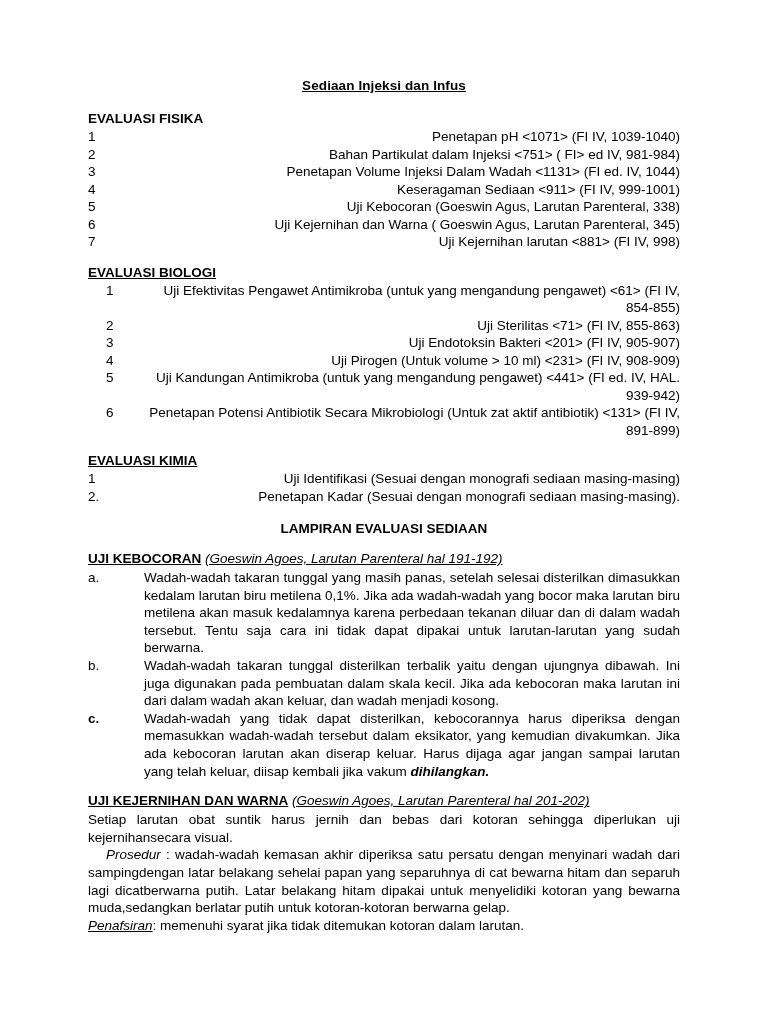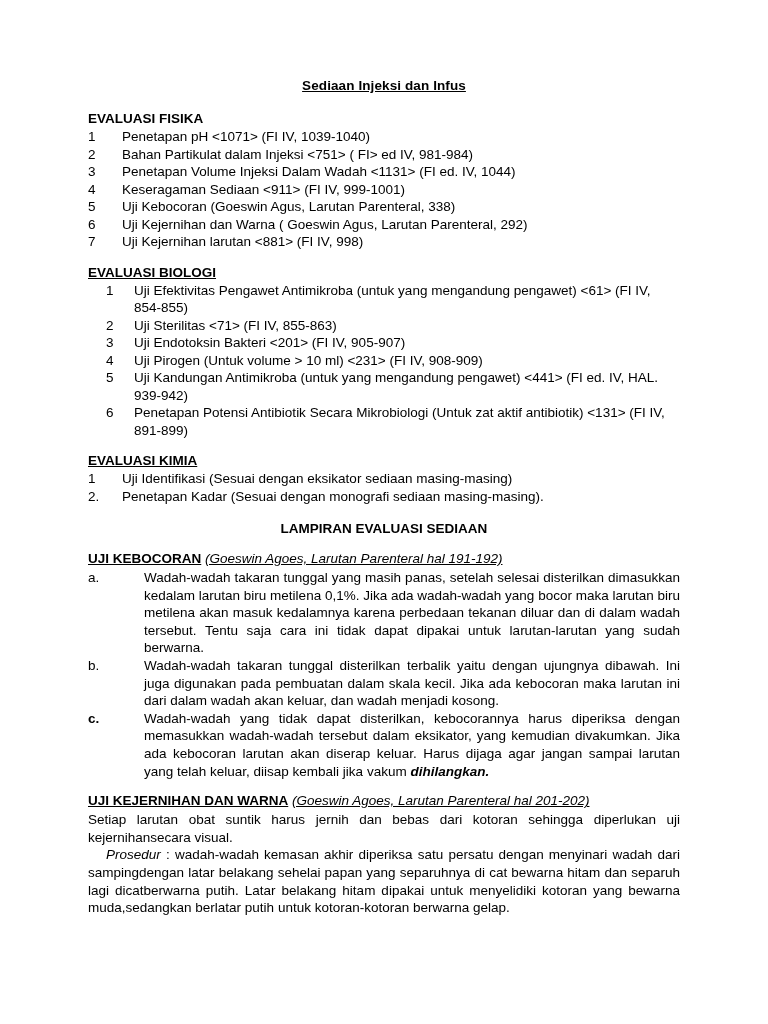--- a/index.html
+++ b/index.html
@@ -48,20 +48,21 @@
     line-height: 17.5px;
     display: flex;
     align-items: flex-start;
   }
   ol.plain li .num {
     width: 34px;
     flex: 0 0 34px;
   }
   ol.plain li .txt {
     flex: 1 1 auto;
+    text-align: right;
   }
   ol.indent li .num {
     width: 28px;
     flex: 0 0 28px;
     text-align: left;
     padding-left: 18px;
     box-sizing: content-box;
   }
   ol.indent li .txt {
     flex: 1 1 auto;
@@ -150,21 +151,21 @@
     <li>
         <span class="num">4</span>
         <span class="txt">Keseragaman Sediaan &lt;911&gt; (FI IV, 999-1001)</span>
       </li>
     <li>
         <span class="num">5</span>
         <span class="txt">Uji Kebocoran (Goeswin Agus, Larutan Parenteral, 338)</span>
       </li>
     <li>
         <span class="num">6</span>
-        <span class="txt">Uji Kejernihan dan Warna ( Goeswin Agus, Larutan Parenteral, 292)</span>
+        <span class="txt">Uji Kejernihan dan Warna ( Goeswin Agus, Larutan Parenteral, 345)</span>
       </li>
     <li>
         <span class="num">7</span>
         <span class="txt">Uji Kejernihan larutan &lt;881&gt; (FI IV, 998)</span>
       </li>
   </ol>
 
   <div class="section-head gap-before">EVALUASI BIOLOGI</div>
   <ol class="plain indent">
     <li>
@@ -190,21 +191,21 @@
     <li>
         <span class="num">6</span>
         <span class="txt">Penetapan Potensi Antibiotik Secara Mikrobiologi (Untuk zat aktif antibiotik) &lt;131&gt; (FI IV, 891-899)</span>
       </li>
   </ol>
 
   <div class="section-head gap-before">EVALUASI KIMIA</div>
   <ol class="plain">
     <li>
         <span class="num">1</span>
-        <span class="txt">Uji Identifikasi (Sesuai dengan eksikator sediaan masing-masing)</span>
+        <span class="txt">Uji Identifikasi (Sesuai dengan monografi sediaan masing-masing)</span>
       </li>
     <li>
         <span class="num">2.</span>
         <span class="txt">Penetapan Kadar (Sesuai dengan monografi sediaan masing-masing).</span>
       </li>
   </ol>
 
   <div class="center-head">LAMPIRAN EVALUASI SEDIAAN</div>
 
   <div class="sub-title">
@@ -232,14 +233,15 @@
 
   <div class="sub-title">
     <span class="bold-u">UJI KEJERNIHAN DAN WARNA</span>
     <span class="ital-u">(Goeswin Agoes, Larutan Parenteral hal 201-202)</span>
   </div>
 
   <p class="para just">Setiap larutan obat suntik harus jernih dan bebas dari kotoran sehingga diperlukan uji kejernihansecara visual.</p>
 
   <p class="para just"><span class="lead-ital">Prosedur</span><span> : wadah-wadah kemasan akhir diperiksa satu persatu dengan menyinari wadah dari sampingdengan latar belakang sehelai papan yang separuhnya di cat bewarna hitam dan separuh lagi dicatberwarna putih. Latar belakang hitam dipakai untuk menyelidiki kotoran yang bewarna muda,sedangkan berlatar putih untuk kotoran-kotoran berwarna gelap.</span></p>
 
+  <p class="para just"><span class="lead-ital-u">Penafsiran</span><span>:  memenuhi   syarat   jika   tidak   ditemukan   kotoran   dalam   larutan.</span></p>
 
 </div>
 
 </body></html>

